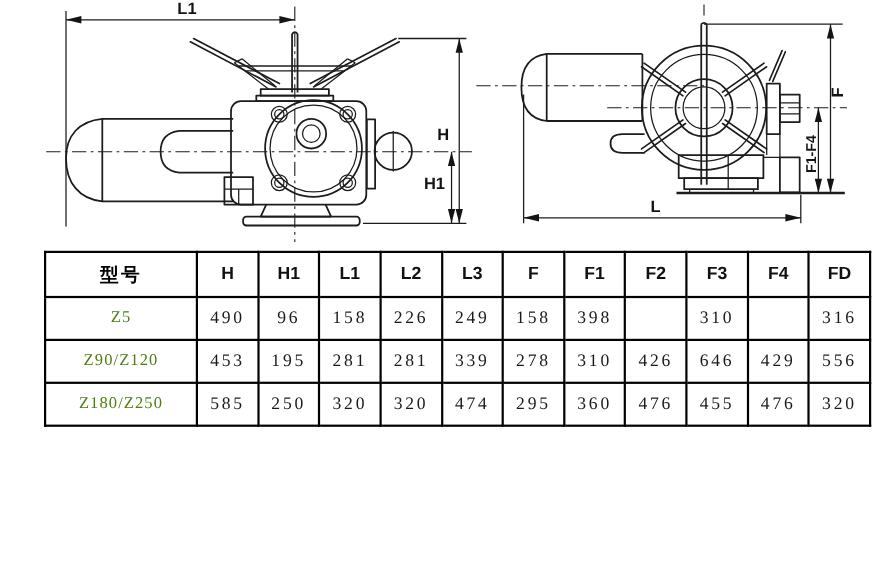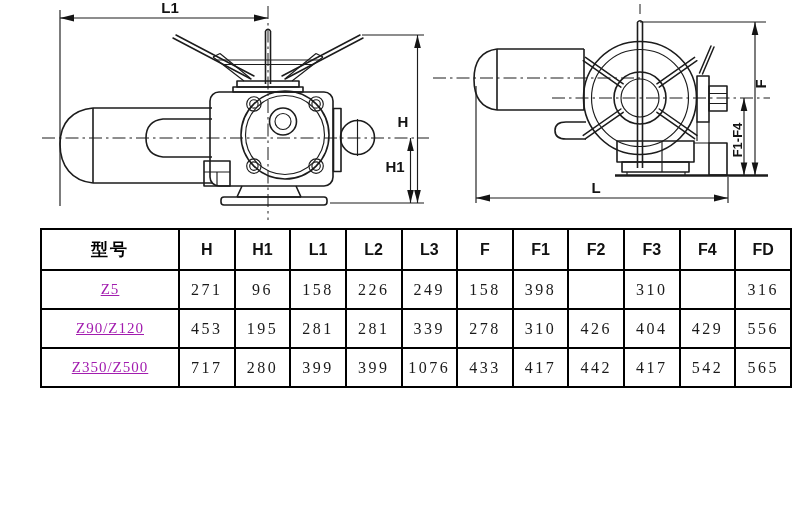--- a/index.html
+++ b/index.html
@@ -17,21 +17,21 @@
   .dts{font:600 13px "Liberation Sans",sans-serif;fill:#141414;}
   
   .dim-table{position:absolute;left:40px;top:228px;width:752px;border-collapse:collapse;
              table-layout:fixed;background:#fff;}
   .dim-table th,.dim-table td{border:2px solid #000;text-align:center;vertical-align:middle;
              padding:0;overflow:hidden;}
   .dim-table thead tr{height:41px;}
   .dim-table tbody tr{height:39px;}
   .hcell{font:600 16px "Liberation Sans",sans-serif;color:#111;}
   .hmodel{font:600 17px "Liberation Serif","Liberation Sans",serif;letter-spacing:2px;}
-  .mcell{font:15px "Liberation Serif",serif;color:#a21caf;letter-spacing:1px;text-decoration:underline;}
+  .mcell{font:15px "Liberation Serif",serif;color:#4d7c0f;letter-spacing:1px;}
   .ncell{font:16px "Liberation Serif",serif;color:#1a1a1a;letter-spacing:2.5px;}
 </style>
 </head>
 <body>
 
 <div class="stage">
 
   <svg width="802" height="226" viewBox="0 0 802 226">
 
     <g>
@@ -211,21 +211,21 @@
         <th class="hcell">F1</th>
         <th class="hcell">F2</th>
         <th class="hcell">F3</th>
         <th class="hcell">F4</th>
         <th class="hcell">FD</th>
       </tr>
     </thead>
     <tbody>
       <tr>
         <td class="mcell">Z5</td>
-        <td class="ncell">271</td>
+        <td class="ncell">490</td>
         <td class="ncell">96</td>
         <td class="ncell">158</td>
         <td class="ncell">226</td>
         <td class="ncell">249</td>
         <td class="ncell">158</td>
         <td class="ncell">398</td>
         <td class="ncell"></td>
         <td class="ncell">310</td>
         <td class="ncell"></td>
         <td class="ncell">316</td>
@@ -233,33 +233,33 @@
       <tr>
         <td class="mcell">Z90/Z120</td>
         <td class="ncell">453</td>
         <td class="ncell">195</td>
         <td class="ncell">281</td>
         <td class="ncell">281</td>
         <td class="ncell">339</td>
         <td class="ncell">278</td>
         <td class="ncell">310</td>
         <td class="ncell">426</td>
-        <td class="ncell">404</td>
+        <td class="ncell">646</td>
         <td class="ncell">429</td>
         <td class="ncell">556</td>
       </tr>
       <tr>
-        <td class="mcell">Z350/Z500</td>
-        <td class="ncell">717</td>
-        <td class="ncell">280</td>
-        <td class="ncell">399</td>
-        <td class="ncell">399</td>
-        <td class="ncell">1076</td>
-        <td class="ncell">433</td>
-        <td class="ncell">417</td>
-        <td class="ncell">442</td>
-        <td class="ncell">417</td>
-        <td class="ncell">542</td>
-        <td class="ncell">565</td>
+        <td class="mcell">Z180/Z250</td>
+        <td class="ncell">585</td>
+        <td class="ncell">250</td>
+        <td class="ncell">320</td>
+        <td class="ncell">320</td>
+        <td class="ncell">474</td>
+        <td class="ncell">295</td>
+        <td class="ncell">360</td>
+        <td class="ncell">476</td>
+        <td class="ncell">455</td>
+        <td class="ncell">476</td>
+        <td class="ncell">320</td>
       </tr>
     </tbody>
   </table>
 </div>
 
 </body></html>

